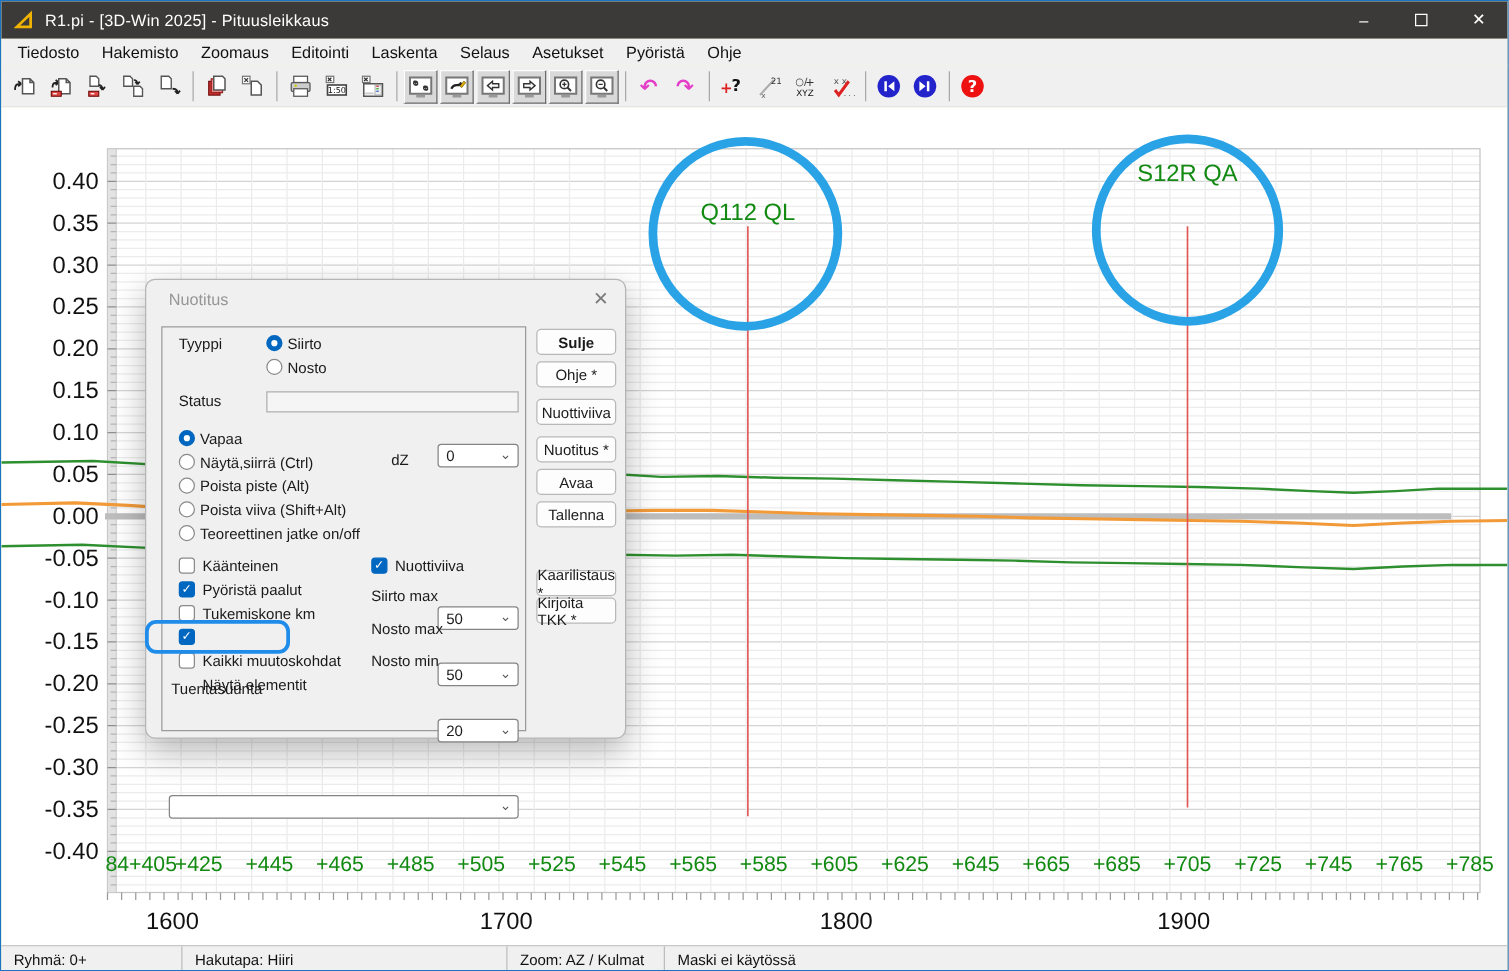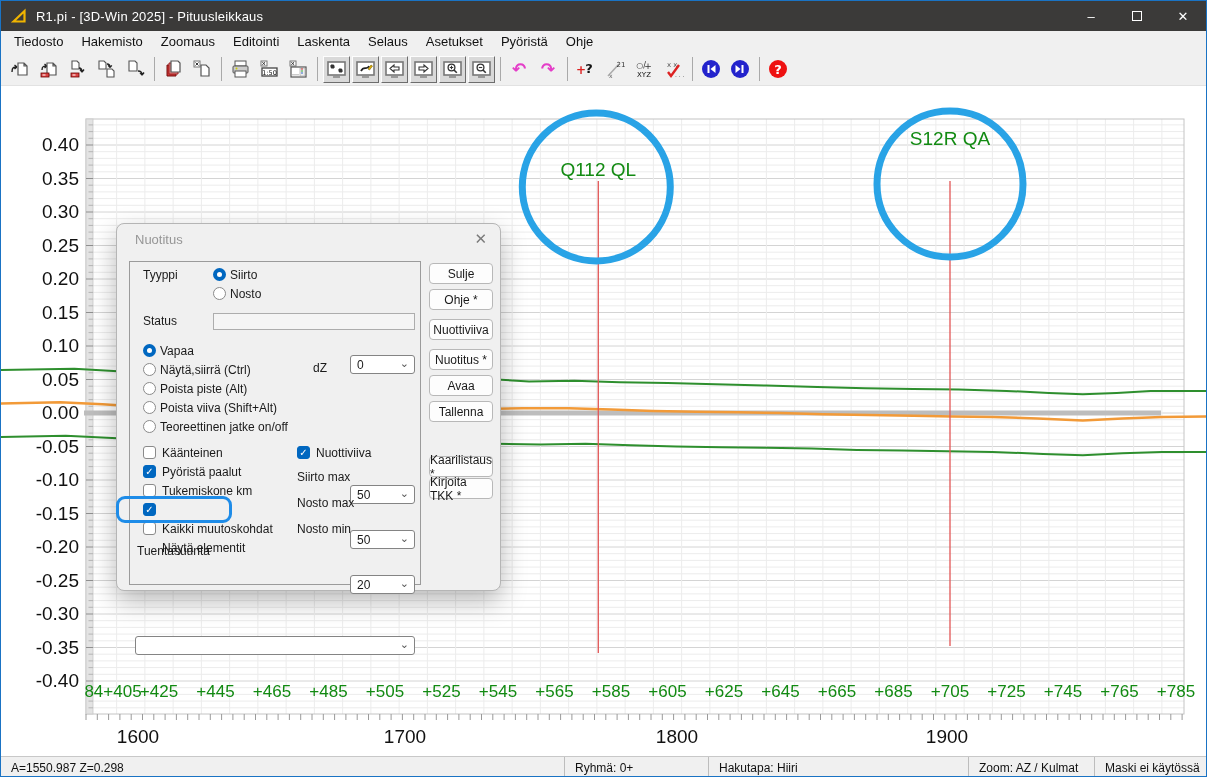--- a/index.html
+++ b/index.html
@@ -726,35 +726,32 @@
         <span>20</span>
           <span class="chev">⌄</span>
       </div>
 
       <div class="abs" style="left:20px;top:320px;">Tuentasuunta</div>
       <div class="abs combo" style="left:18px;top:336px;width:280px;">
         <span></span>
           <span class="chev">⌄</span>
       </div>
 
-      <div class="dlg-btn" style="top:39px;">Sulje</div>
+      <div class="dlg-btn" style="top:39px;font-weight:bold;">Sulje</div>
       <div class="dlg-btn" style="top:65px;">Ohje *</div>
       <div class="dlg-btn" style="top:95px;">Nuottiviiva</div>
       <div class="dlg-btn" style="top:125px;">Nuotitus *</div>
       <div class="dlg-btn" style="top:151px;">Avaa</div>
       <div class="dlg-btn" style="top:177px;">Tallenna</div>
       <div class="dlg-btn" style="top:206px;margin-top:48px;">Kirjoita TKK *</div>
       <div class="dlg-btn" style="top:232px;">Kaarilistaus *</div>
     </div>
   </div>
 
   <div class="statusbar">
-    <div class="sb-seg" style="width:563px;">
-        <span>A=1550.987  Z=0.298</span>
-      </div>
     <div class="sb-seg" style="width:144px;">
         <span>Ryhmä: 0+</span>
       </div>
     <div class="sb-seg" style="width:260px;">
         <span>Hakutapa: Hiiri</span>
       </div>
     <div class="sb-seg" style="width:126px;">
         <span>Zoom: AZ  /  Kulmat</span>
       </div>
     <div class="sb-seg" style="width:112px;">

